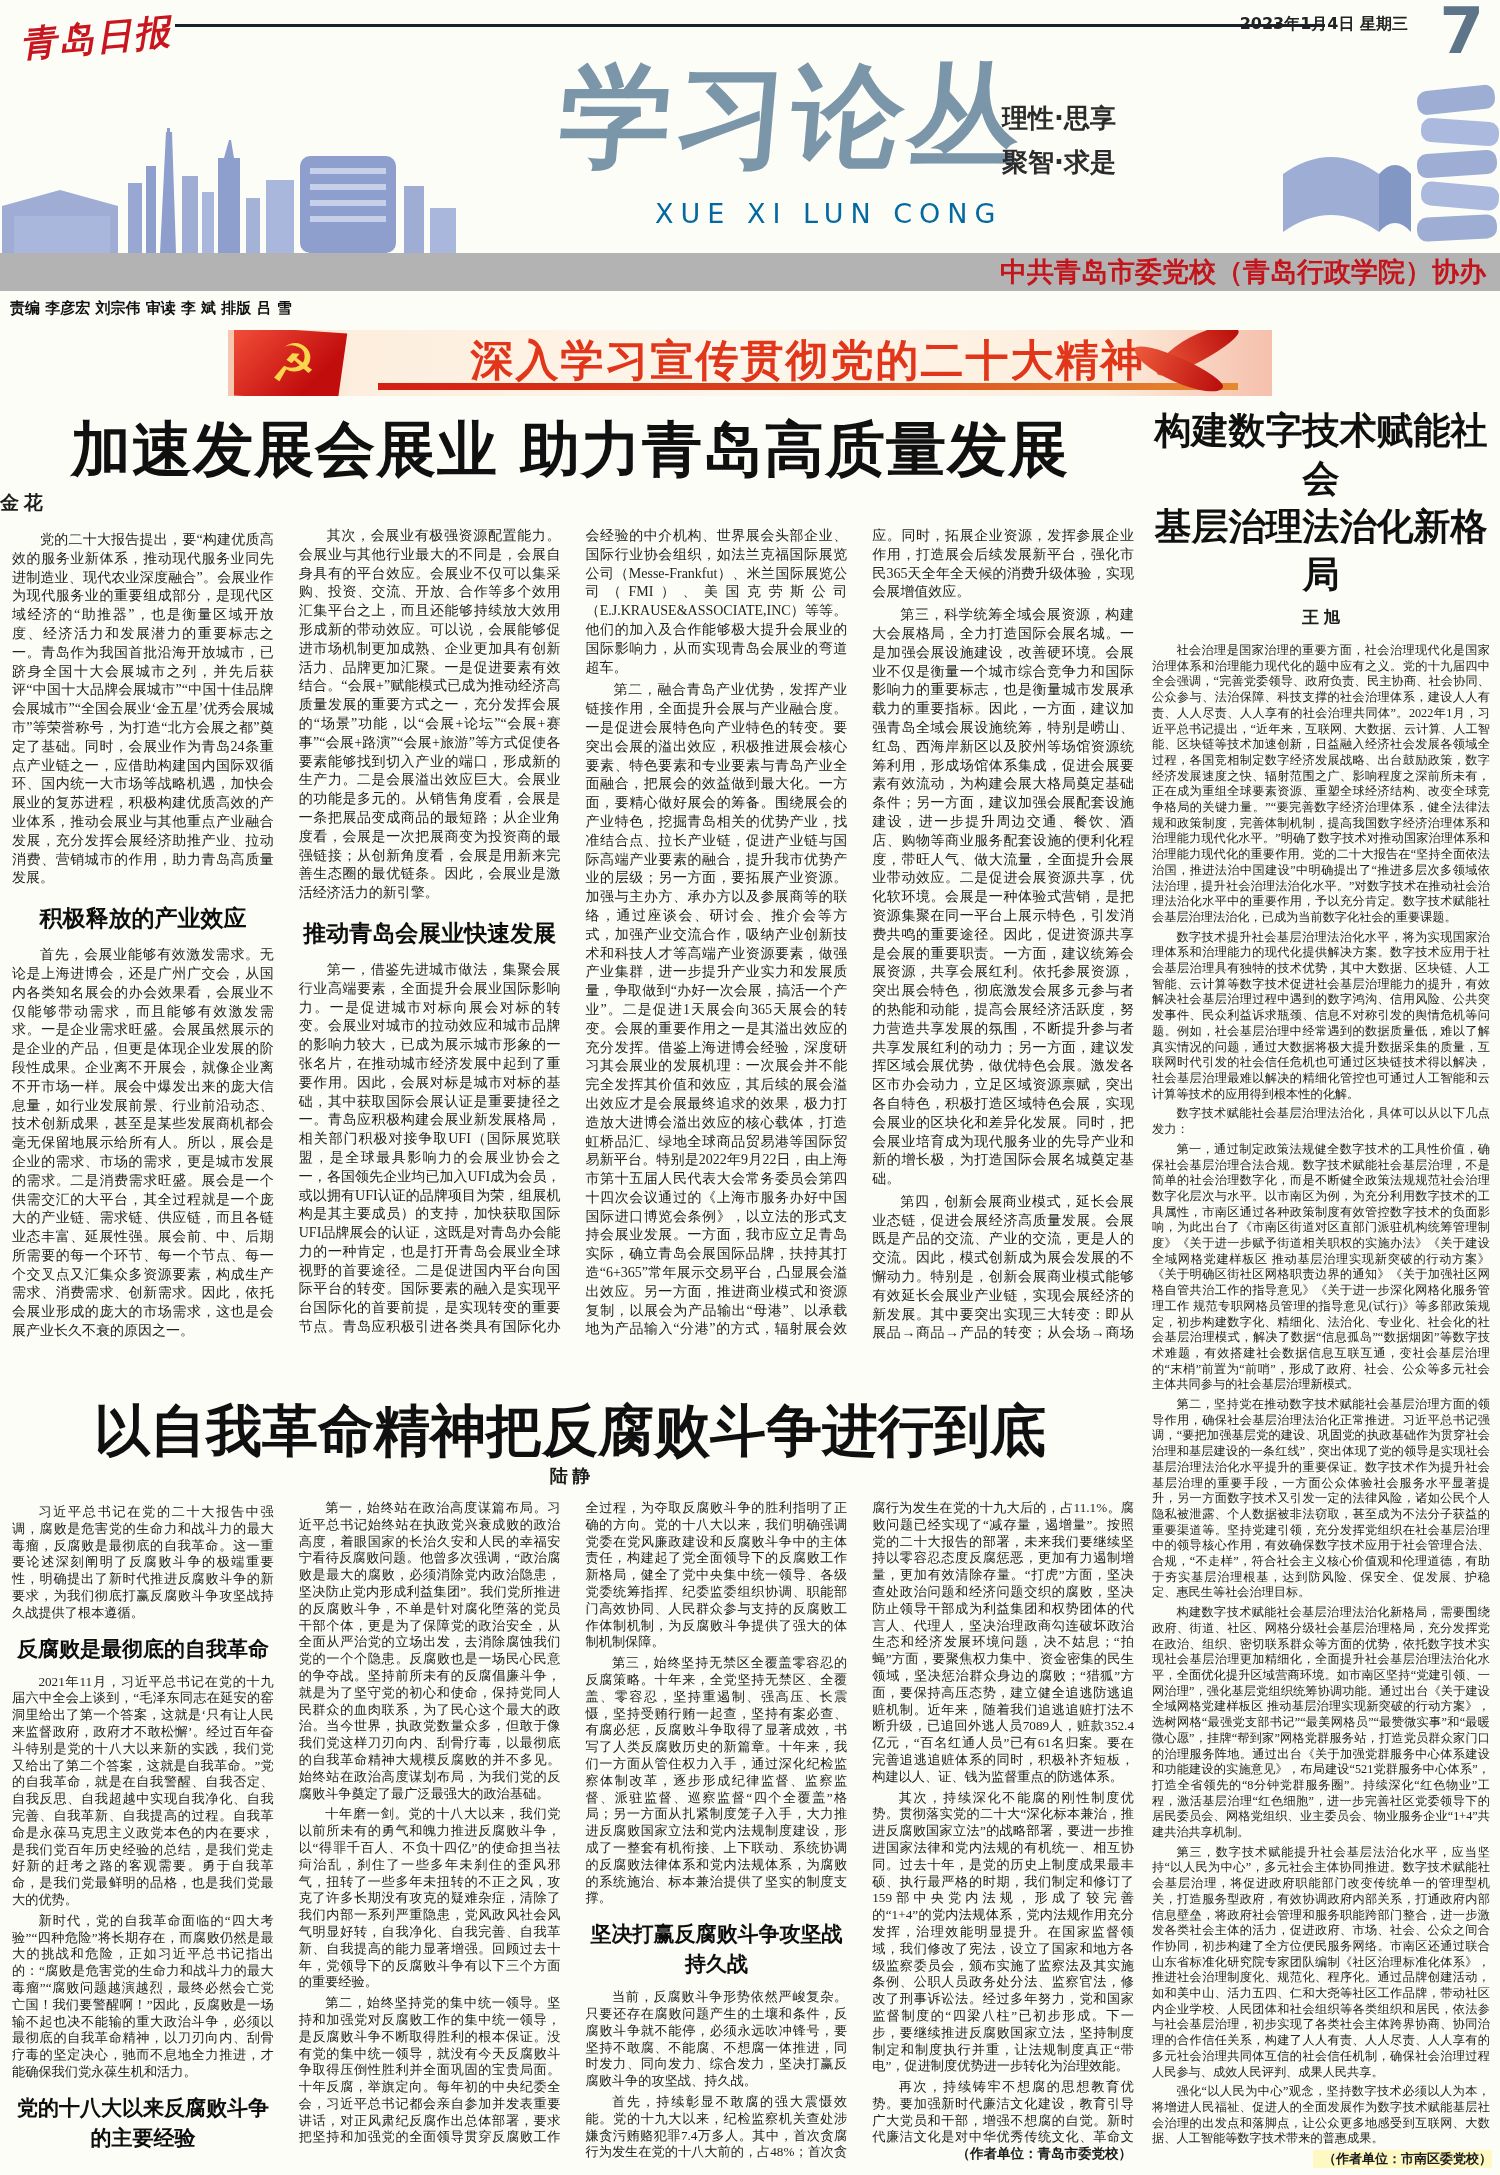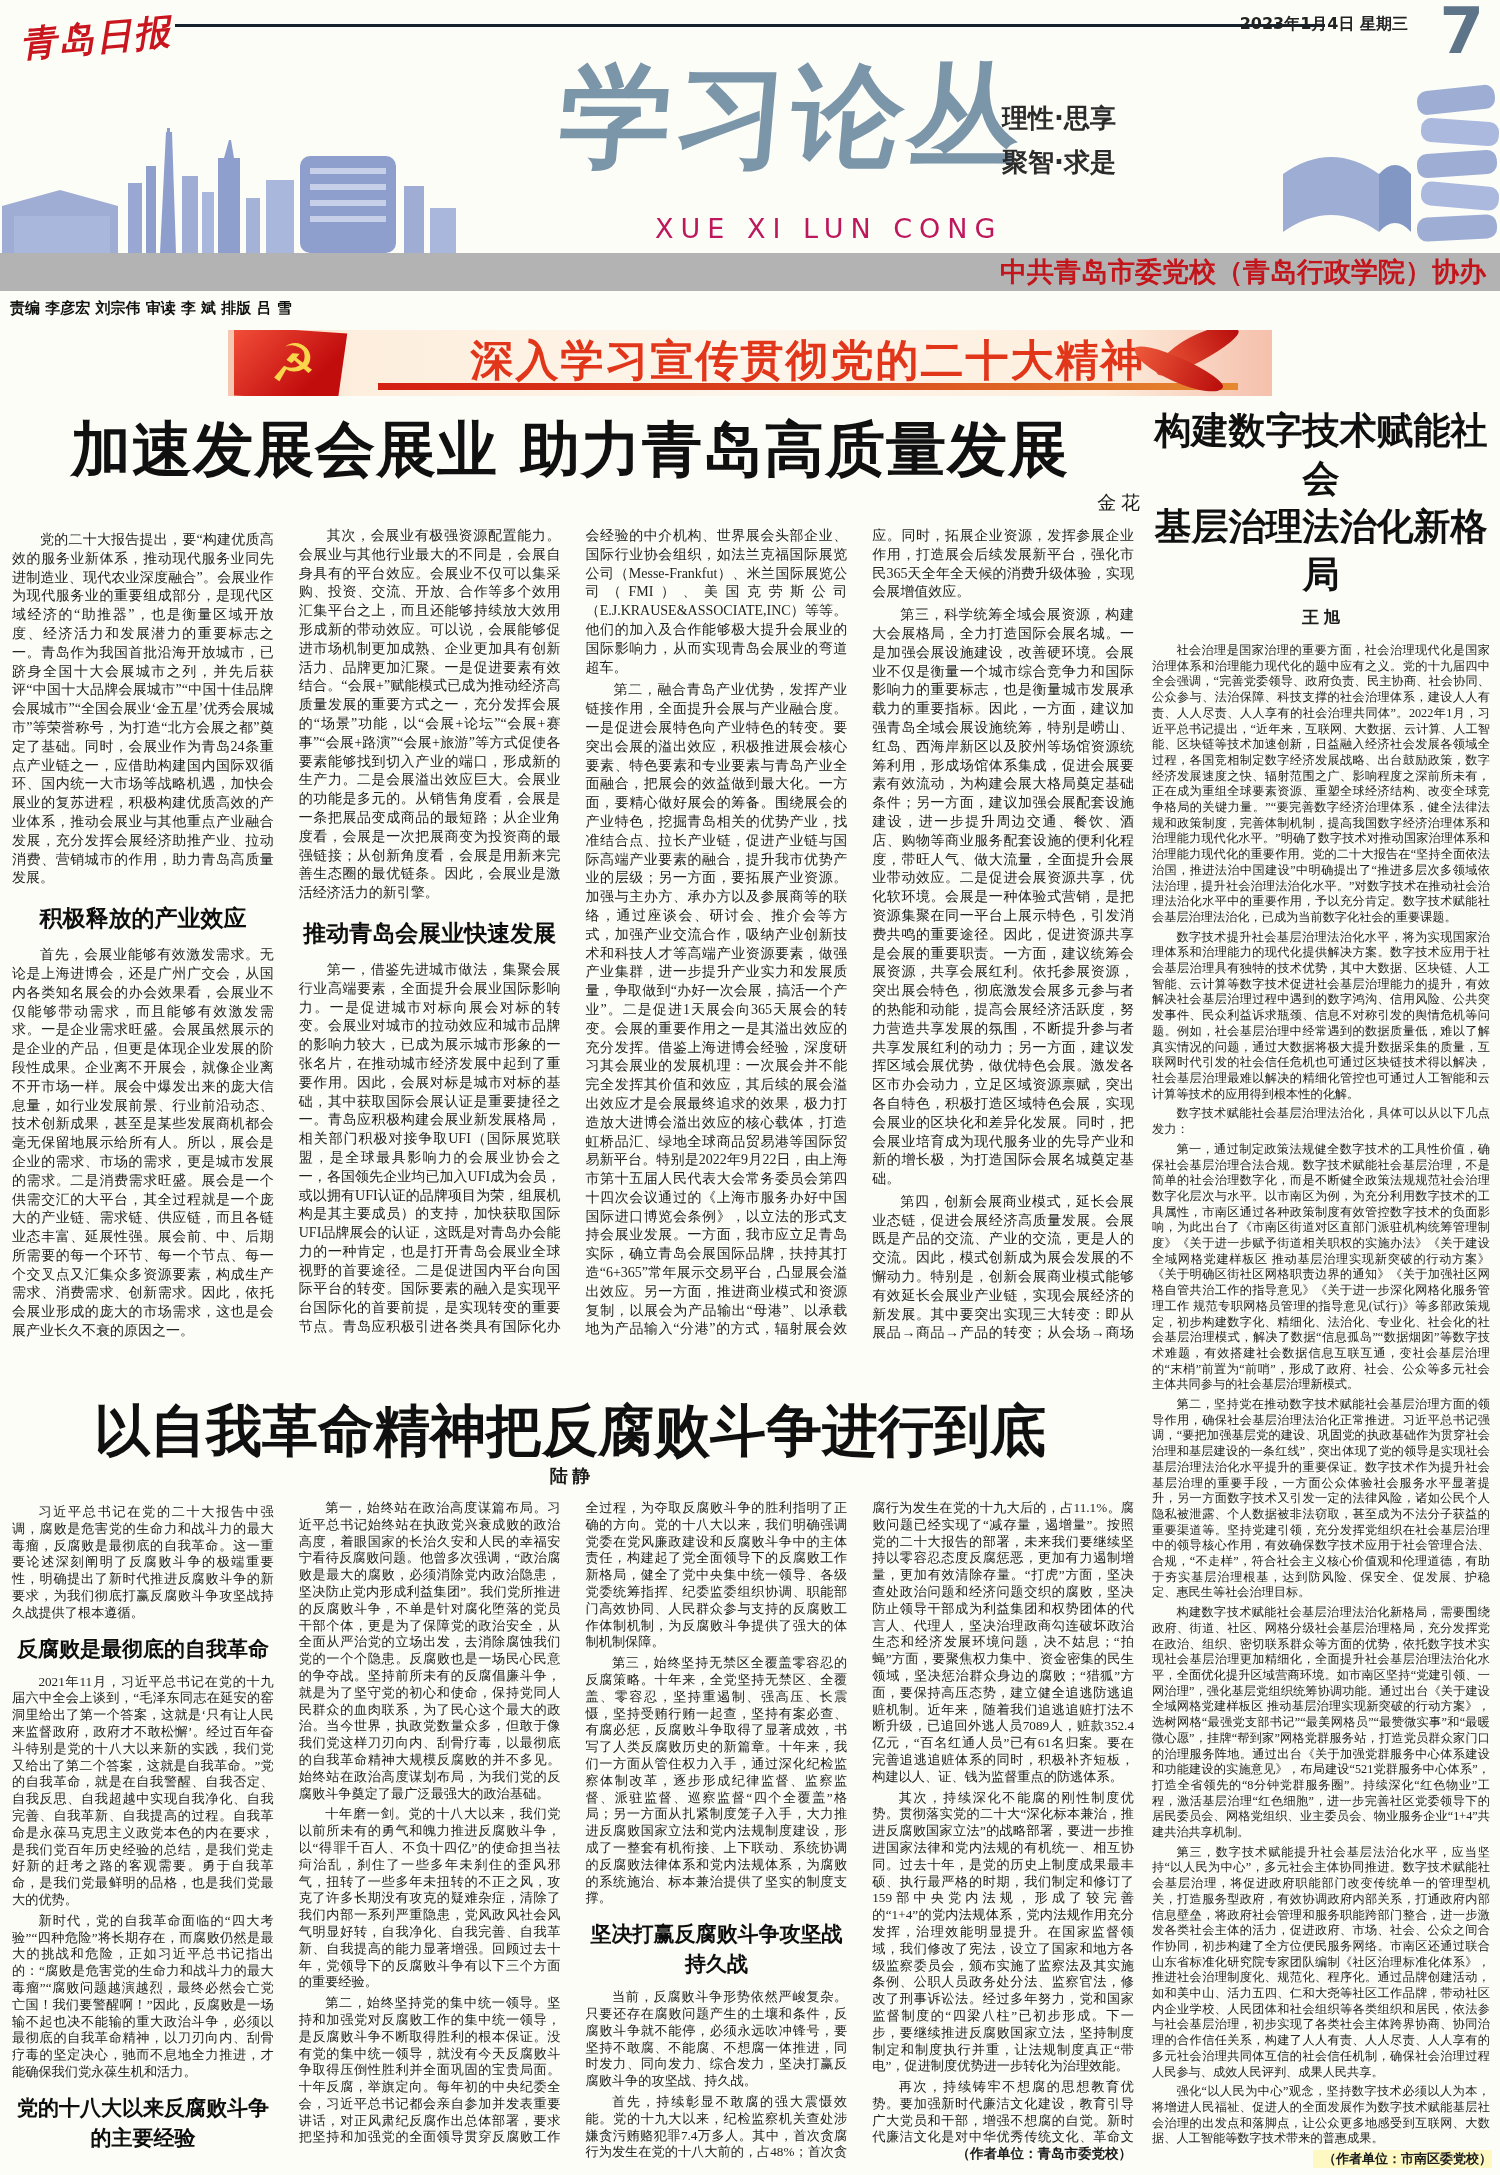--- a/index.html
+++ b/index.html
@@ -11,22 +11,22 @@
   
   #logo{left:20px;top:14px;font-size:36px;font-weight:bold;font-style:italic;
         color:#c9151d;transform:rotate(-5deg);font-family:"DejaVu Serif",serif;letter-spacing:2px;}
   #top-rule{left:175px;top:24px;width:1150px;height:3px;background:#16222e;}
   #date{right:92px;top:14px;font-size:16px;font-weight:bold;font-family:"DejaVu Sans",sans-serif;color:#222;}
   #page-num{right:16px;top:-6px;font-size:64px;font-weight:900;color:#5e7589;font-family:"DejaVu Sans",sans-serif;}
   #masthead-title{left:560px;top:42px;font-size:112px;font-weight:900;color:#7c96a9;
         font-family:"DejaVu Serif",serif;transform:skewX(-5deg);letter-spacing:4px;white-space:nowrap;}
   #taglines{left:1002px;top:96px;font-size:26px;font-weight:bold;color:#2b2b2b;
         line-height:44px;font-family:"DejaVu Sans",sans-serif;}
-  #pinyin{left:655px;top:198px;font-size:27px;color:#be185d;letter-spacing:7px;
-        font-family:"DejaVu Sans",sans-serif;margin-top:15px;}
+  #pinyin{left:655px;top:198px;font-size:27px;color:#0369a1;letter-spacing:7px;
+        font-family:"DejaVu Sans",sans-serif;}
   #skyline{left:0;top:128px;}
   #books{right:0;top:82px;}
   #organizer-bar{left:0;top:253px;width:1500px;height:38px;background:#b3b3b3;}
   #organizer-bar .txt{display:block;text-align:right;line-height:38px;padding-right:14px;
         color:#c3151c;font-size:27px;font-weight:bold;}
   #editors{left:10px;top:299px;font-size:15px;font-weight:bold;
         font-family:"DejaVu Sans",sans-serif;color:#111;}
   
   #banner{left:228px;top:330px;width:1044px;height:66px;
         background:linear-gradient(90deg,#f5c6b0 0%,#fdeedd 12%,#fdf6ec 50%,#fdeedd 84%,#f5c0ac 100%);
@@ -39,21 +39,21 @@
   #banner-title{position:absolute;left:140px;top:2px;width:880px;text-align:center;
         font-size:43px;font-weight:900;color:#e2361b;font-family:"DejaVu Serif",serif;letter-spacing:2px;}
   #banner-underline{position:absolute;left:150px;bottom:6px;width:860px;height:7px;
         background:linear-gradient(90deg,#d41f12,#d94a1e 55%,#e6892f);}
   .ribbon{position:absolute;background:linear-gradient(90deg,#ee5a3a,#b90d0c);}
   #ribbon-a{right:30px;top:6px;width:92px;height:26px;border-radius:50%/65% 65% 35% 35%;transform:rotate(-28deg);}
   #ribbon-b{right:46px;top:28px;width:96px;height:24px;border-radius:50%/40% 40% 60% 60%;transform:rotate(24deg);}
   
   .headline{font-weight:900;color:#101010;font-family:"DejaVu Serif",serif;text-align:center;}
   #a1-head{left:0;top:410px;width:1140px;font-size:60px;letter-spacing:1px;}
-  #a1-author{left:0;top:490px;width:1140px;text-align:right;font-size:19px;font-weight:normal;}
+  #a1-author{left:0;top:490px;width:1140px;text-align:left;font-size:19px;font-weight:bold;}
   #a1-body{left:8px;top:527px;width:1130px;height:818px;column-count:4;column-gap:17px;
         font-size:14px;line-height:18.8px;text-align:justify;overflow:hidden;color:#222;}
   .para{margin:4px;text-indent:2em;}
   .subhead{text-align:center;font-family:"DejaVu Sans",sans-serif;font-weight:bold;
         font-size:23px;margin:15px 0 13px;color:#0e0e0e;line-height:30px;}
   #a2-head{left:0;top:1394px;width:1140px;font-size:56px;}
   #a2-author{left:0;top:1464px;width:1140px;text-align:center;font-size:18px;font-weight:bold;}
   #a2-wrap{left:8px;top:1500px;width:1130px;height:663px;}
   #a2-body{width:1130px;height:663px;column-count:4;column-gap:17px;
         font-size:13.2px;line-height:16.8px;text-align:justify;overflow:hidden;color:#222;}

